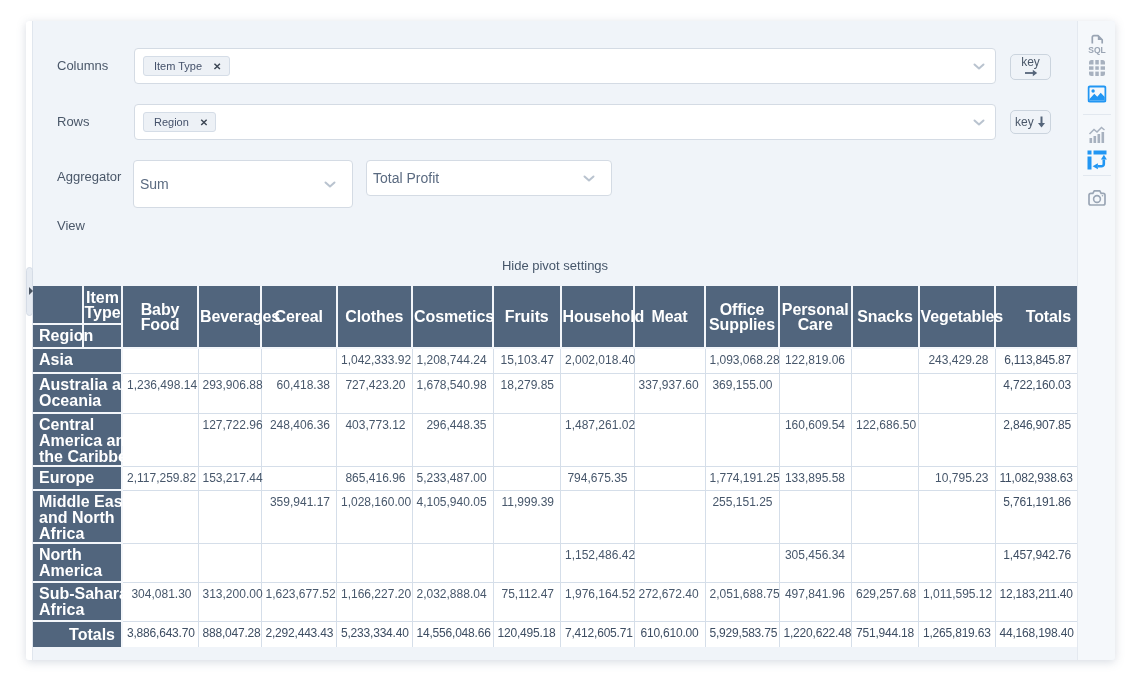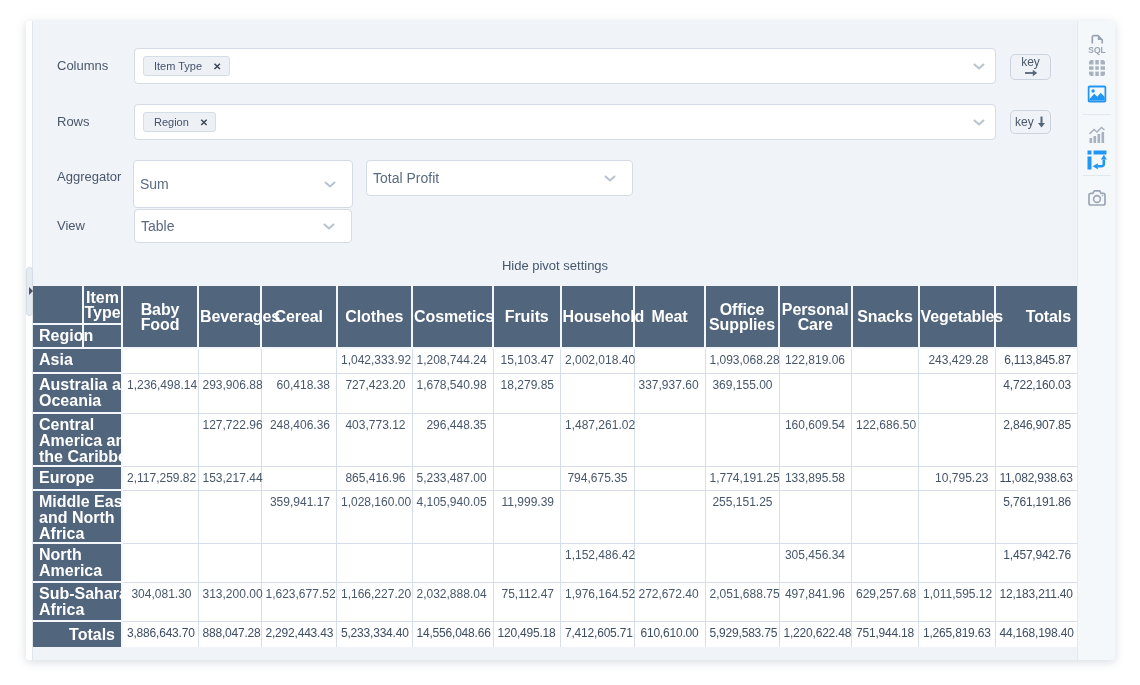--- a/index.html
+++ b/index.html
@@ -62,34 +62,28 @@
         </svg>
     </div>
 
     <div class="lbl" style="top:148px;">Aggregator</div>
     <div class="sel" style="left:100px; top:139px; width:220px; height:48px;">
       <div class="seltxt">Sum</div>
       <svg class="chev" style="right:16px;" width="12" height="7" viewBox="0 0 12 7">
           <polyline points="1.5,1.5 6,5.5 10.5,1.5" fill="none" stroke="#b9c3cf" stroke-width="2" stroke-linecap="round" stroke-linejoin="round"></polyline>
         </svg>
     </div>
-    <div class="sel" style="left:333px; top:139px; width:267px; height:36px;">
+    <div class="sel" style="left:333px; top:139px; width:246px; height:36px;">
       <div class="seltxt">Total Profit</div>
       <svg class="chev" style="right:16px;" width="12" height="7" viewBox="0 0 12 7">
           <polyline points="1.5,1.5 6,5.5 10.5,1.5" fill="none" stroke="#b9c3cf" stroke-width="2" stroke-linecap="round" stroke-linejoin="round"></polyline>
         </svg>
     </div>
 
     <div class="lbl" style="top:197px;">View</div>
-    <div class="sel" style="left:101px; top:188px; width:218px; height:34px;">
-      <div class="seltxt">Table</div>
-      <svg class="chev" style="right:16px;" width="12" height="7" viewBox="0 0 12 7">
-          <polyline points="1.5,1.5 6,5.5 10.5,1.5" fill="none" stroke="#b9c3cf" stroke-width="2" stroke-linecap="round" stroke-linejoin="round"></polyline>
-        </svg>
-    </div>
 
     <div class="hideset">Hide pivot settings</div>
 
     <table class="pvt">
       <colgroup>
         <col style="width:50px">
           <col style="width:39px">
           <col style="width:76px">
           <col style="width:63px">
           <col style="width:75.5px">

